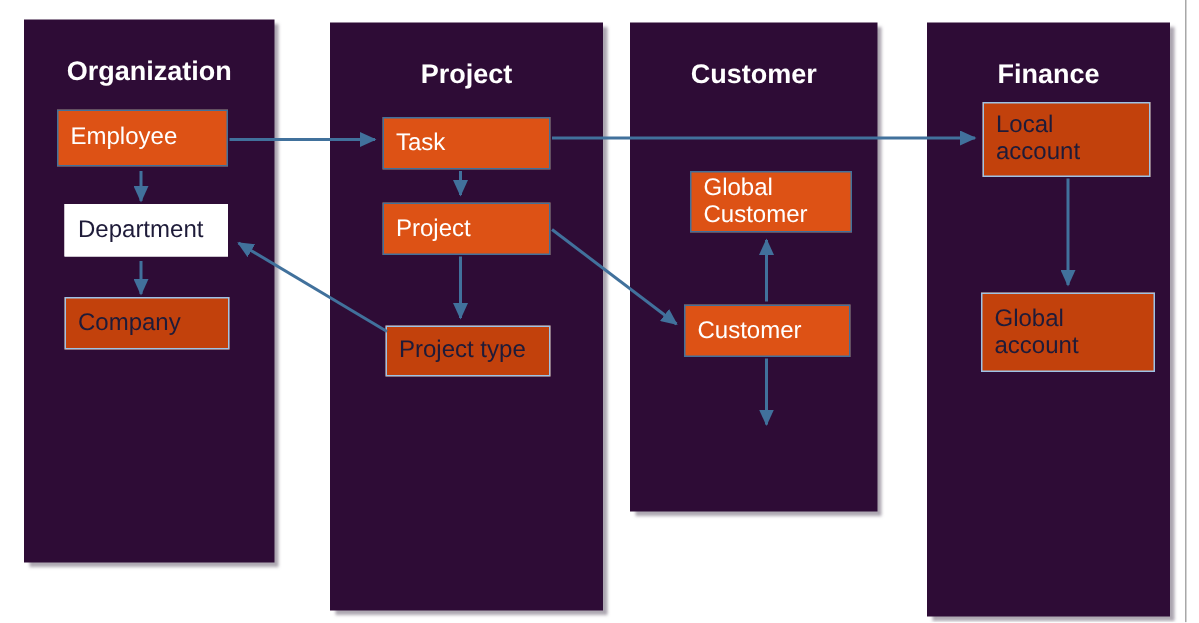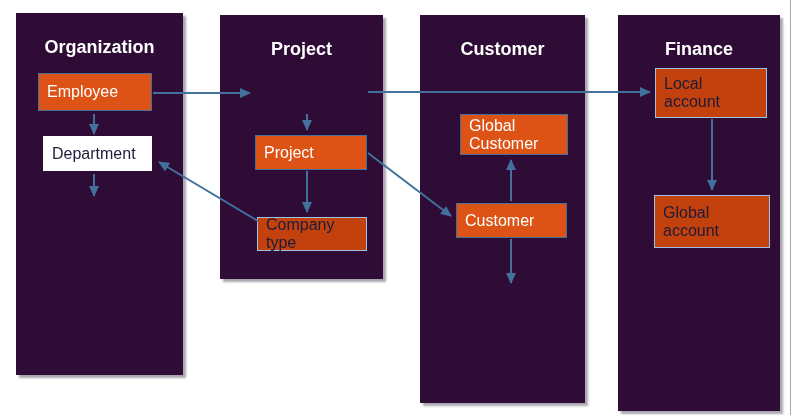--- a/index.html
+++ b/index.html
@@ -28,29 +28,31 @@
 </style>
 </head>
 <body>
 
 <div class="stage">
 
   <div class="panel" style="left:16px;top:13px;width:167px;height:362px;">
     <div class="panel-title">Organization</div>
     <div class="node white-plain" style="left:27px;top:123px;width:109px;height:35px;">Department</div>
     <div class="node orange" style="left:22px;top:60px;width:114px;height:38px;">Employee</div>
+    <div class="node white" style="left:27px;top:185px;width:110px;height:35px;">Company</div>
   </div>
 
-  <div class="panel" style="left:220px;top:15px;width:163px;height:264px;">
+  <div class="panel" style="left:220px;top:15px;width:163px;height:392px;padding-left:19px;">
     <div class="panel-title">Project</div>
+    <div class="node orange" style="left:35px;top:63px;width:112px;height:35px;">Task</div>
     <div class="node orange" style="left:35px;top:120px;width:112px;height:35px;">Project</div>
-    <div class="node white" style="left:37px;top:202px;width:110px;height:34px;">Company type</div>
+    <div class="node white" style="left:37px;top:202px;width:110px;height:34px;">Project type</div>
   </div>
 
-  <div class="panel" style="left:420px;top:15px;width:165px;height:388px;">
+  <div class="panel" style="left:420px;top:15px;width:165px;height:326px;">
     <div class="panel-title">Customer</div>
     <div class="node orange" style="left:40px;top:99px;width:108px;height:41px;">Global
 Customer</div>
     <div class="node orange" style="left:36px;top:188px;width:111px;height:35px;">Customer</div>
   </div>
 
   <div class="panel" style="left:618px;top:15px;width:162px;height:396px;">
     <div class="panel-title">Finance</div>
     <div class="node white" style="left:37px;top:53px;width:112px;height:50px;">Local
 account</div>

